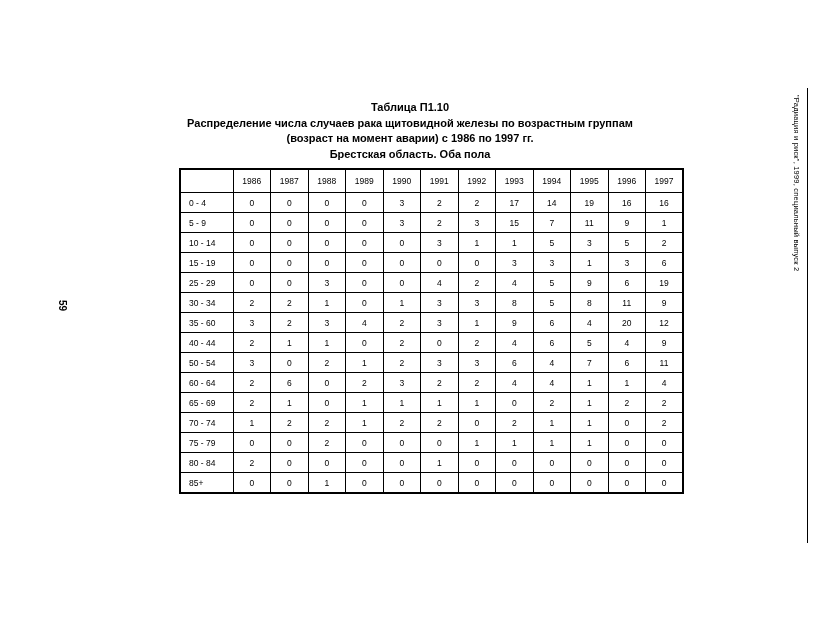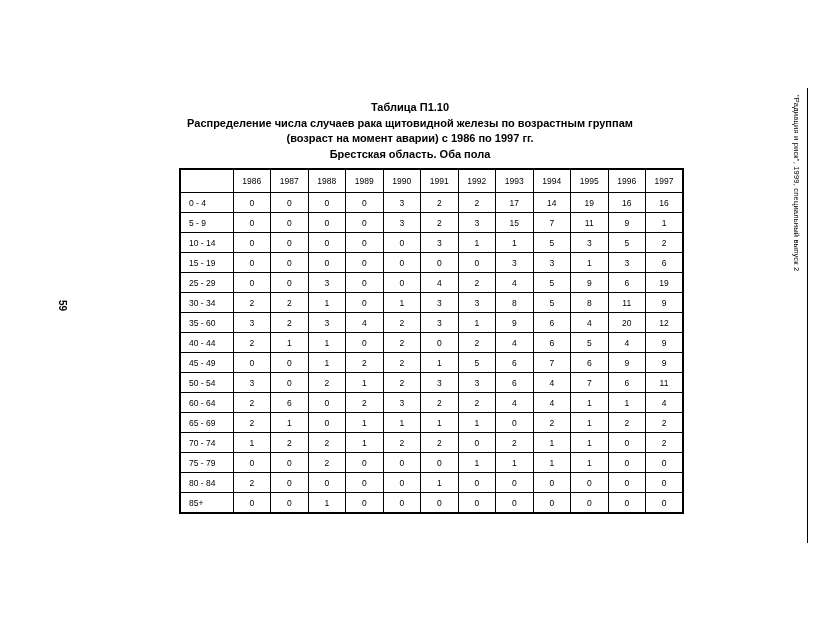--- a/index.html
+++ b/index.html
@@ -272,35 +272,20 @@
           <td>2</td>
           <td>0</td>
           <td>2</td>
           <td>4</td>
           <td>6</td>
           <td>5</td>
           <td>4</td>
           <td>9</td>
         </tr>
         <tr>
-          <td class="rowhead">45 - 49</td>
-          <td>0</td>
-          <td>0</td>
-          <td>1</td>
-          <td>2</td>
-          <td>2</td>
-          <td>1</td>
-          <td>5</td>
-          <td>6</td>
-          <td>7</td>
-          <td>6</td>
-          <td>9</td>
-          <td>9</td>
-        </tr>
-        <tr>
           <td class="rowhead">50 - 54</td>
           <td>3</td>
           <td>0</td>
           <td>2</td>
           <td>1</td>
           <td>2</td>
           <td>3</td>
           <td>3</td>
           <td>6</td>
           <td>4</td>

